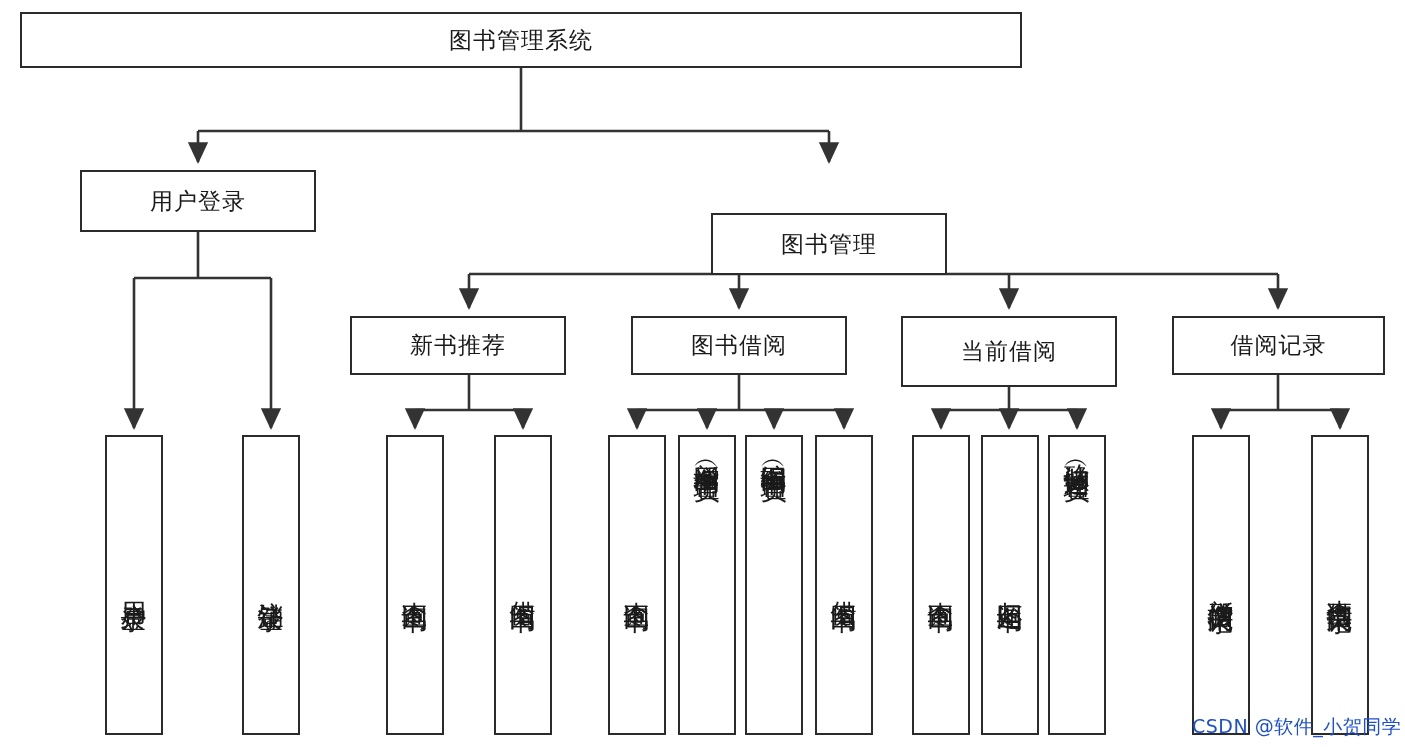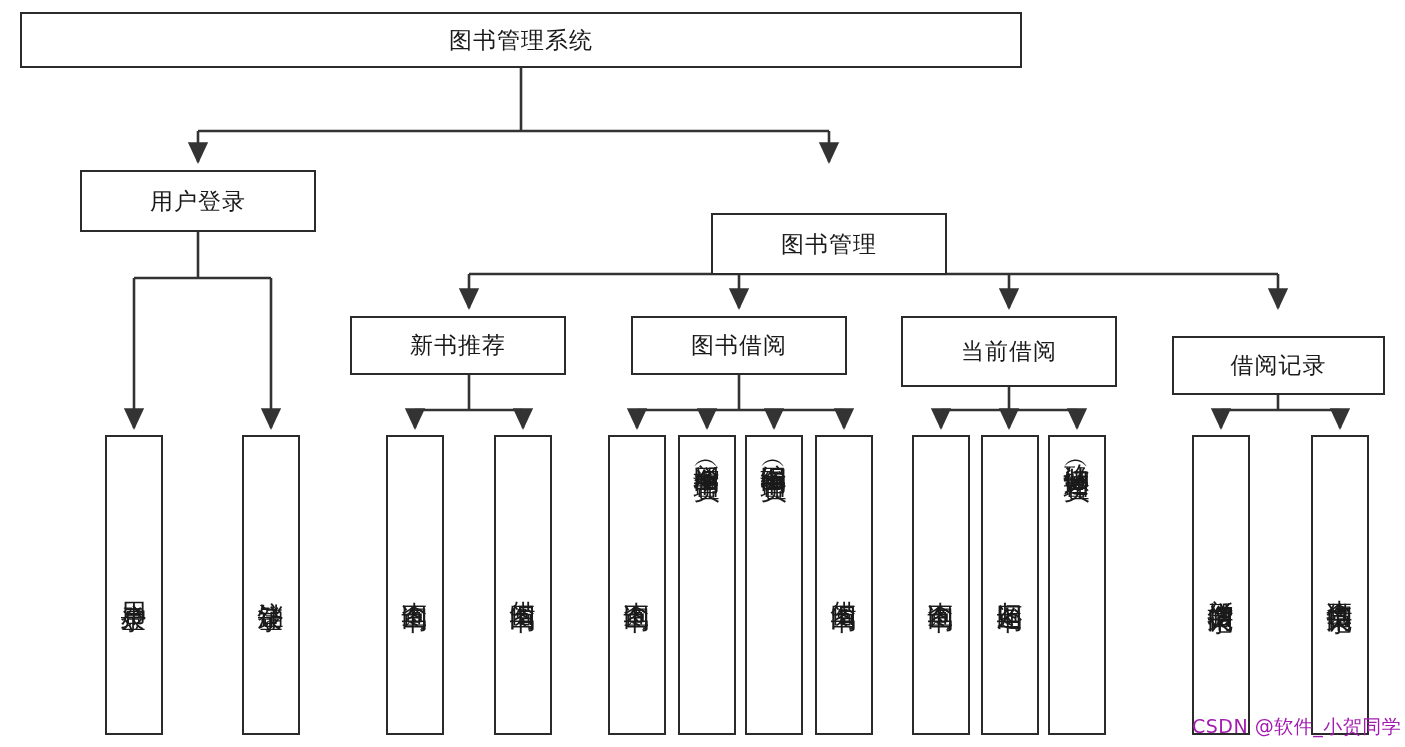--- a/index.html
+++ b/index.html
@@ -54,21 +54,21 @@
   .node.vert.center .vlabel {
     margin-top: auto;
     margin-bottom: auto;
   }
   .node.vert.center {
     align-items: center;
     padding-top: 0;
   }
   .watermark {
     position: absolute;
-    color: #a21caf;
+    color: #1d4ed8;
     font-size: 19px;
     white-space: nowrap;
     letter-spacing: 0.5px;
   }
 </style>
 </head>
 <body>
 
 <div id="canvas">
 
@@ -135,21 +135,21 @@
 
   <div class="node horiz" style="left:350px; top:316px; width:216px; height:59px;">
     <span>新书推荐</span>
   </div>
   <div class="node horiz" style="left:631px; top:316px; width:216px; height:59px;text-align:right;">
     <span>图书借阅</span>
   </div>
   <div class="node horiz" style="left:901px; top:316px; width:216px; height:71px;">
     <span>当前借阅</span>
   </div>
-  <div class="node horiz" style="left:1172px; top:316px; width:213px; height:59px;margin-top:20px;">
+  <div class="node horiz" style="left:1172px; top:316px; width:213px; height:59px;">
     <span>借阅记录</span>
   </div>
 
   <div class="node vert center" style="left:105px; top:435px; width:58px; height:300px;">
     <span class="vlabel">用户登录</span>
   </div>
   <div class="node vert center" style="left:242px; top:435px; width:58px; height:300px;">
     <span class="vlabel">注销登录</span>
   </div>
 

